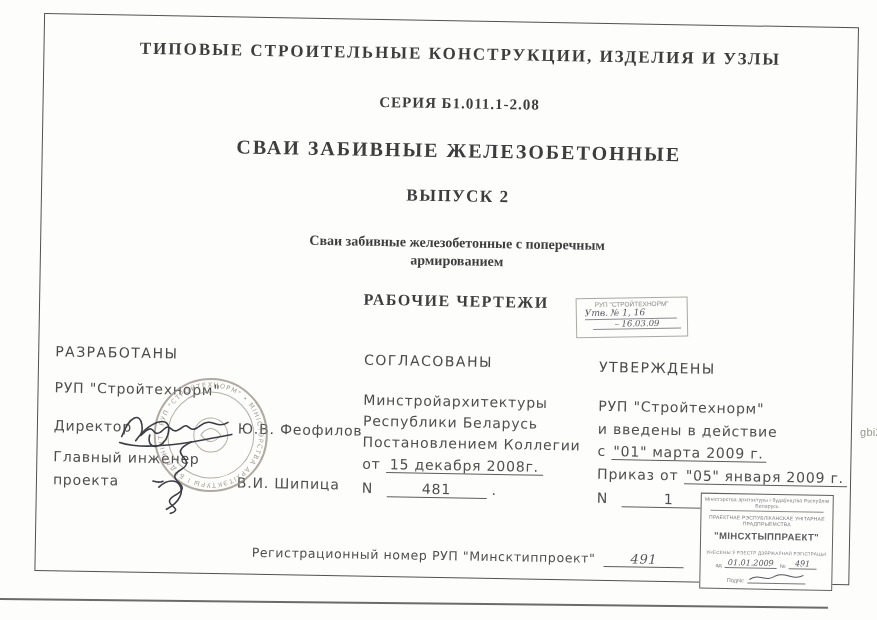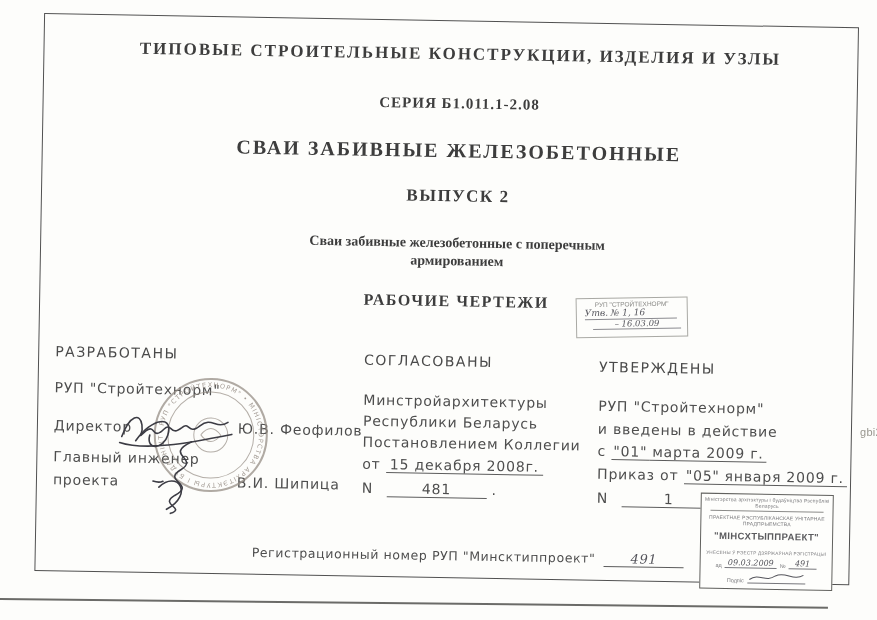--- a/index.html
+++ b/index.html
@@ -139,21 +139,21 @@
   </div>
 
   <div class="abs reg-stamp">
     <div class="tiny">Міністэрства архітэктуры і будаўніцтва Рэспублікі Беларусь</div>
     <div class="divider"></div>
     <div class="tiny" style="margin-top:3px;">ПРАЕКТНАЕ РЭСПУБЛІКАНСКАЕ УНІТАРНАЕ ПРАДПРЫЕМСТВА</div>
     <div class="org-name">"МІНСХТЫППРАЕКТ"</div>
     <div class="tiny" style="margin-top:9px;font-size:4.6px;">УНЕСЕНЫ Ў РЭЕСТР ДЗЯРЖАЎНАЙ РЭГІСТРАЦЫІ</div>
     <div class="row">
       <span style="font-size:5.5px;">ад</span>
-      <span class="hand hval">09.03.2009</span>
+      <span class="hand hval">01.01.2009</span>
       <span style="font-size:5.5px;">№</span>
       <span class="hand hval" style="min-width:22px;">491</span>
     </div>
     <div class="row">
       <span style="font-size:5.5px;">Подпіс</span>
       <svg width="58" height="12" viewBox="0 0 58 12" style="border-bottom:.8px solid #77777c;">
         <path d="M2,9 C12,2 18,12 28,5 C38,0 46,10 56,4" fill="none" stroke="#55555c" stroke-width="1"></path>
       </svg>
     </div>
   </div>

